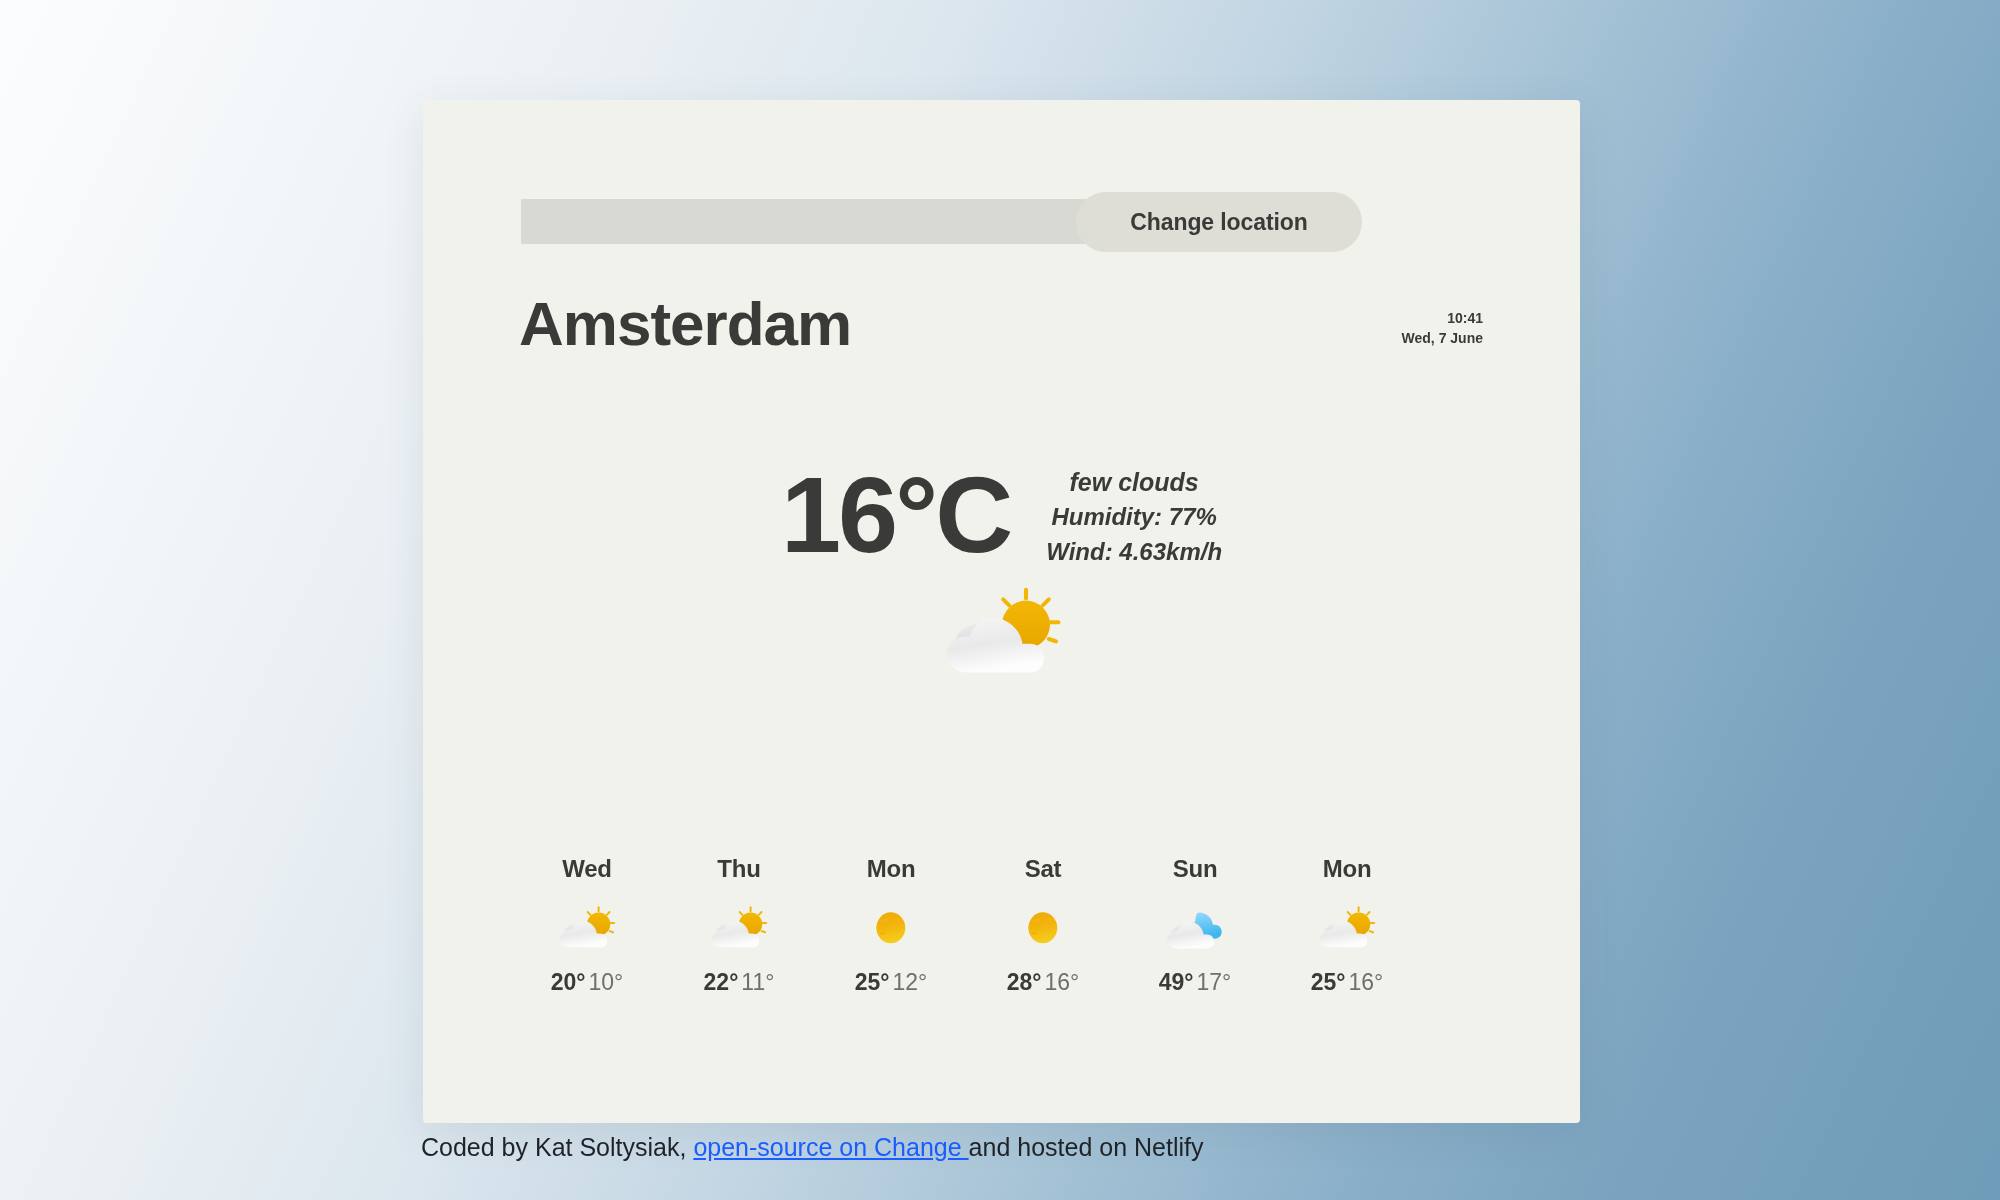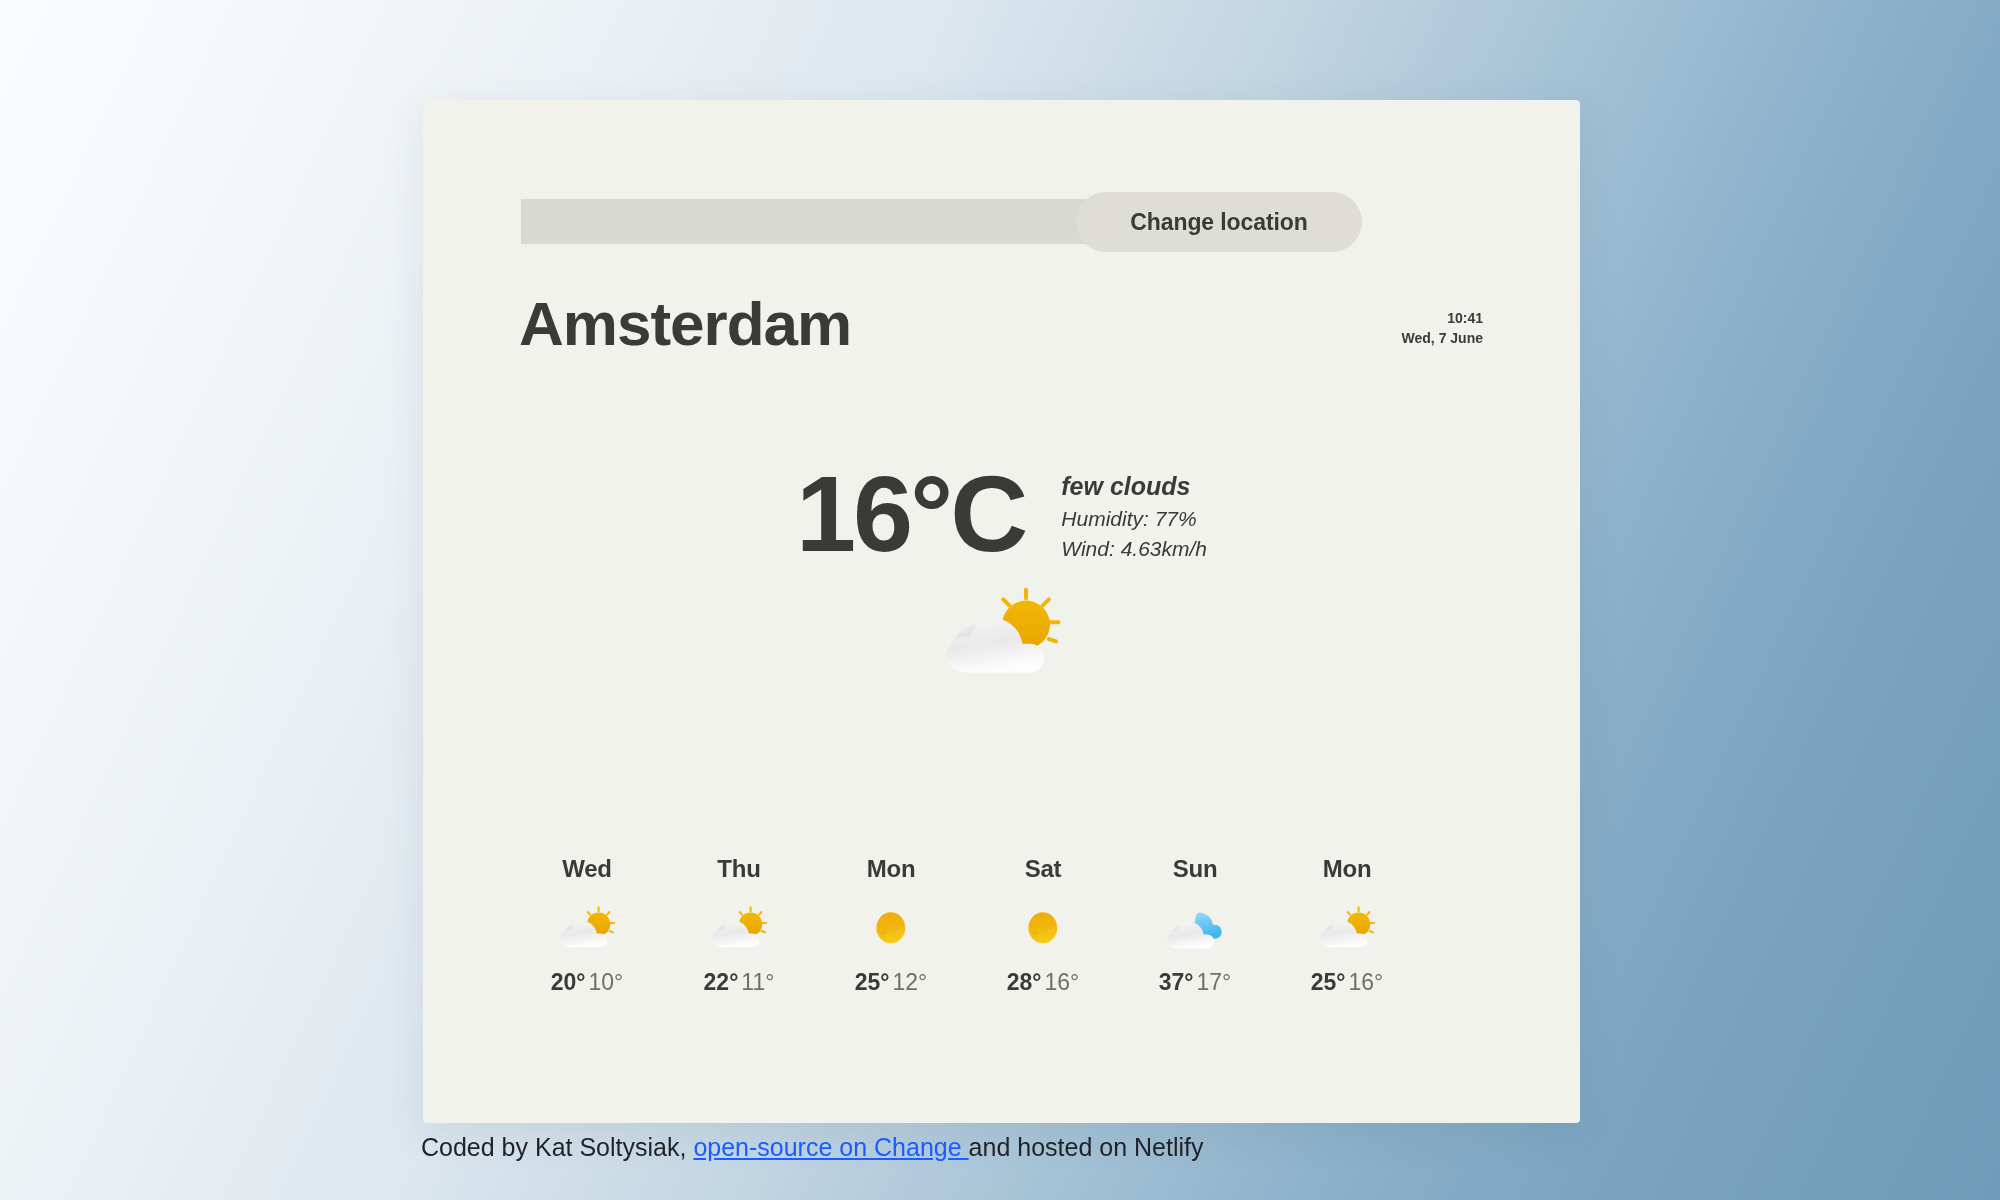--- a/index.html
+++ b/index.html
@@ -94,39 +94,40 @@
   }
 
   
   #current-row {
     position:absolute;
     left:0; top:360px;
     width:100%;
     display:flex;
     align-items:center;
     justify-content:center;
+    text-align:center;
   }
 
   #current-temp {
     font-size:108px;
     font-weight:bold;
     color:#3a3a38;
     letter-spacing:-3px;
     line-height:1;
     margin-right:36px;
   }
 
   #condition-block {
     color:#3a3a38;
     font-style:italic;
     line-height:1.44;
     padding-top:4px;
   }
   #condition-text { font-size:25px; font-weight:bold; }
-  .detail-line  { font-size:21px; }
+  .detail-line  { font-size:24px;font-weight:bold; }
 
   
   #hero-icon-wrap {
     position:absolute;
     left:0; top:485px;
     width:100%;
     display:flex;
     justify-content:center;
   }
 
@@ -366,21 +367,21 @@
         <stop offset="0%" stop-color="#efefef"></stop>
                 <stop offset="100%" stop-color="#dadadd"></stop>
       </linearGradient>
     </defs>
     <path fill="url(#bg58)" d="M57 13c12 0 22 9 24 21h3c7 0 12 5 12 12s-5 12-12 12H47c-9 0-16-6-16-14s7-14 16-14c1 0 2 0 3 .2C51 21 52 13 57 13z"></path>
     <path fill="url(#wg258)" d="M31 34c11 0 20 8 21 19l-44 0c0-10 9-19 23-19z"></path>
     <path fill="url(#wg58)" d="M39 29c13 0 24 9 26 22h6c7 0 12 5 12 12s-5 12-12 12H18c-9 0-16-7-16-15s7-15 16-15c1 0 2 0 3 .3C23 39 30 29 39 29z"></path>
   </svg>
      </div>
      <div class="forecast-temps">
-       <span class="temp-max">37°</span><span class="temp-min">17°</span>
+       <span class="temp-max">49°</span><span class="temp-min">17°</span>
      </div>
       </div>
       <div class="forecast-day">
         <div class="forecast-label">Mon</div>
      <div class="forecast-icon">
        <svg width="58" height="45.24" viewBox="0 0 100 78" xmlns="http://www.w3.org/2000/svg">
     <defs>
       <linearGradient id="sg58" x1="0" y1="0" x2="0" y2="1">
         <stop offset="0%" stop-color="#f2b705"></stop>
                 <stop offset="100%" stop-color="#e8a600"></stop>

